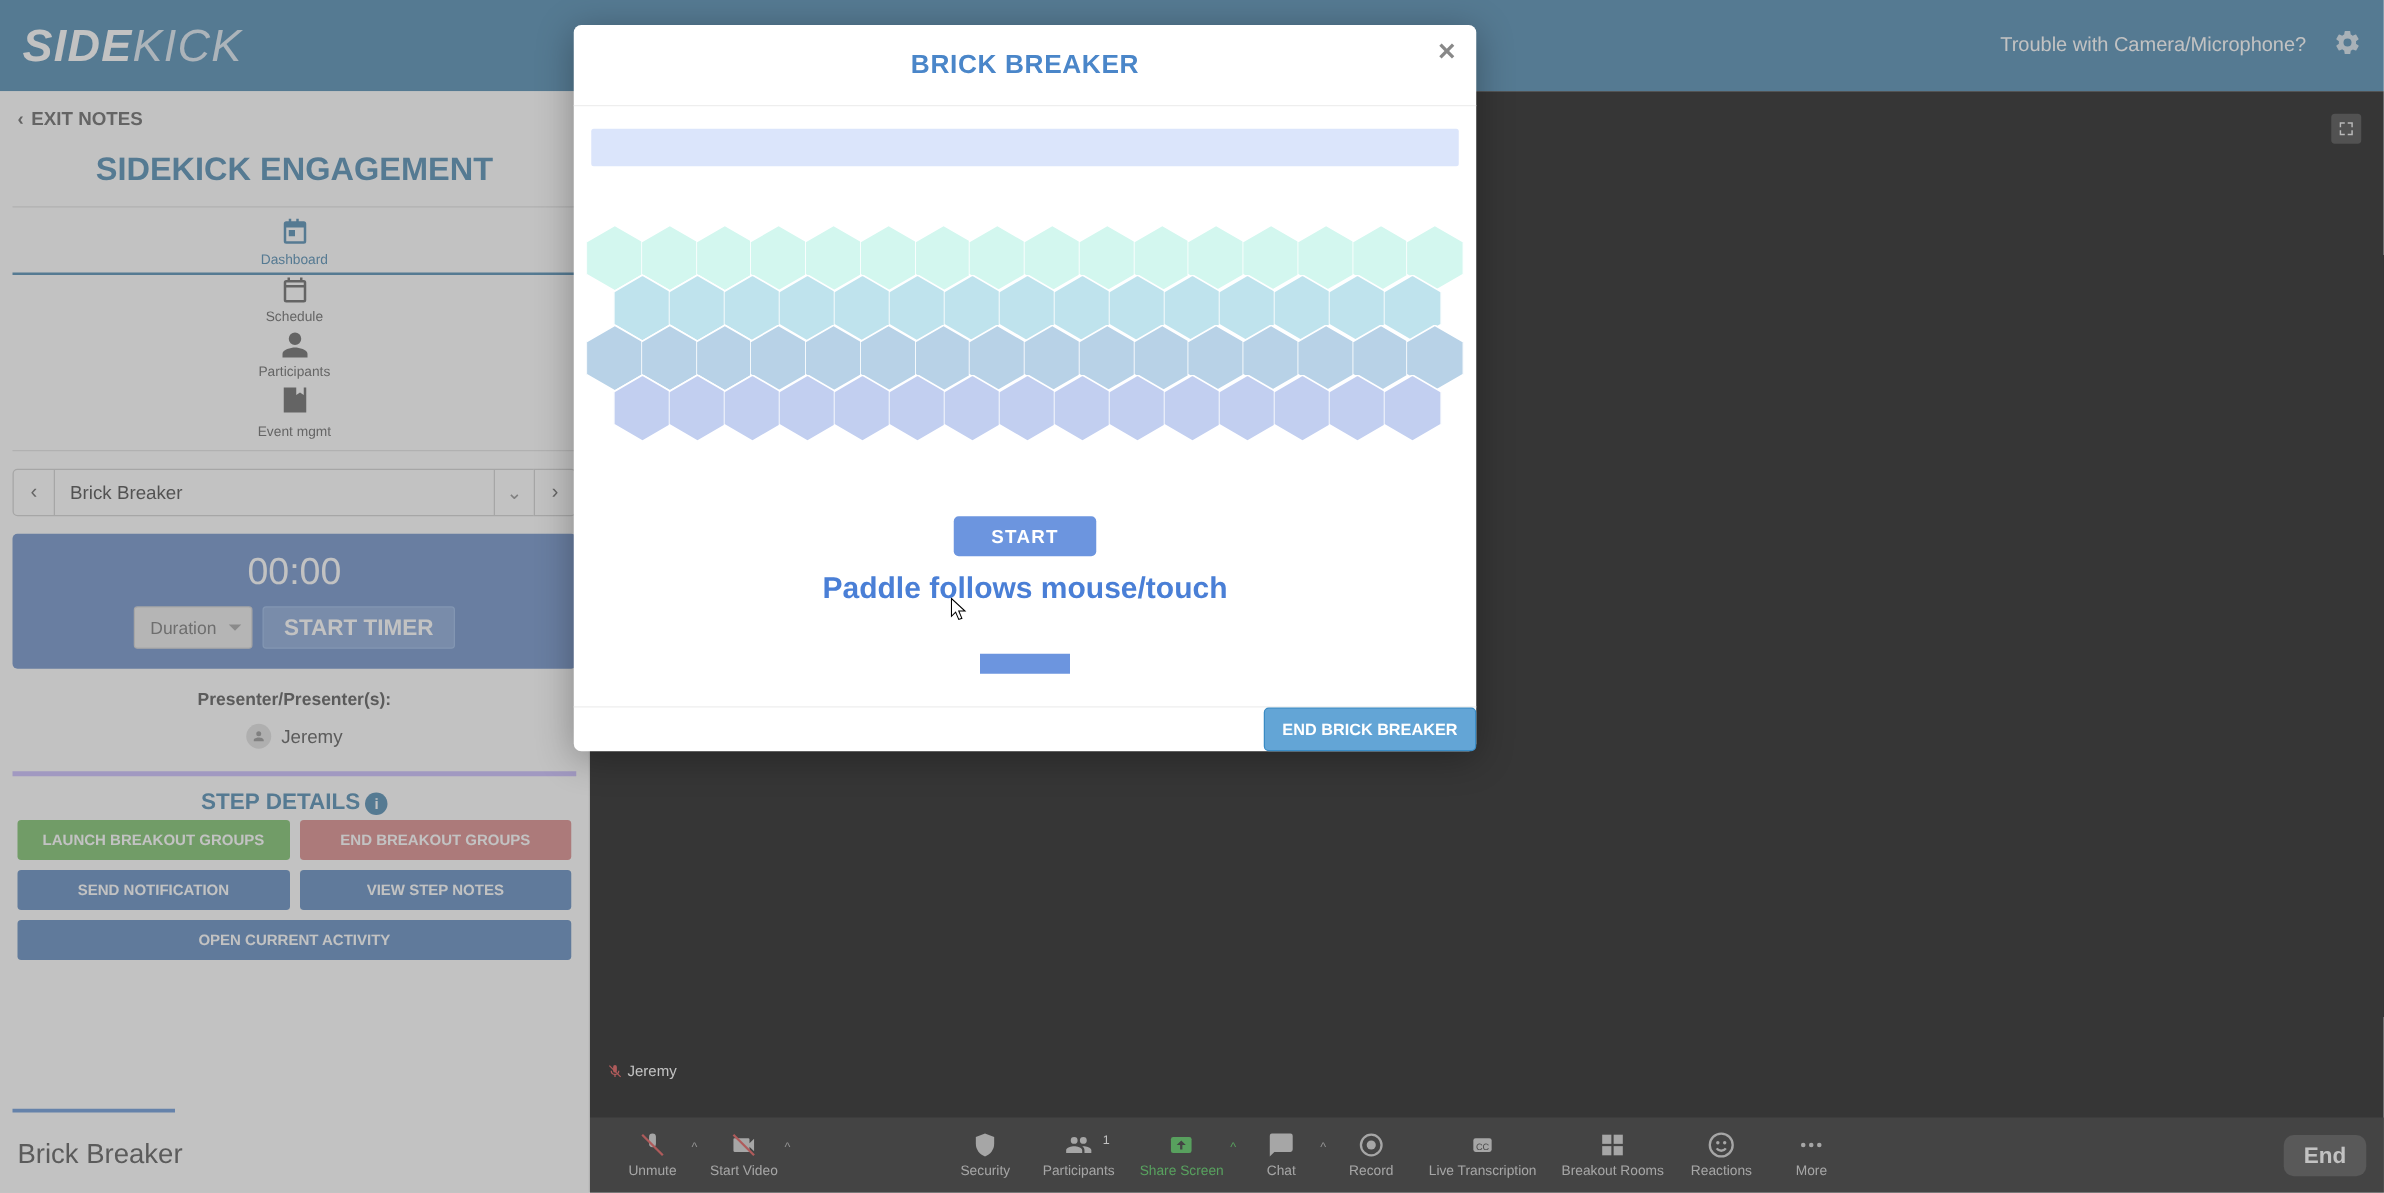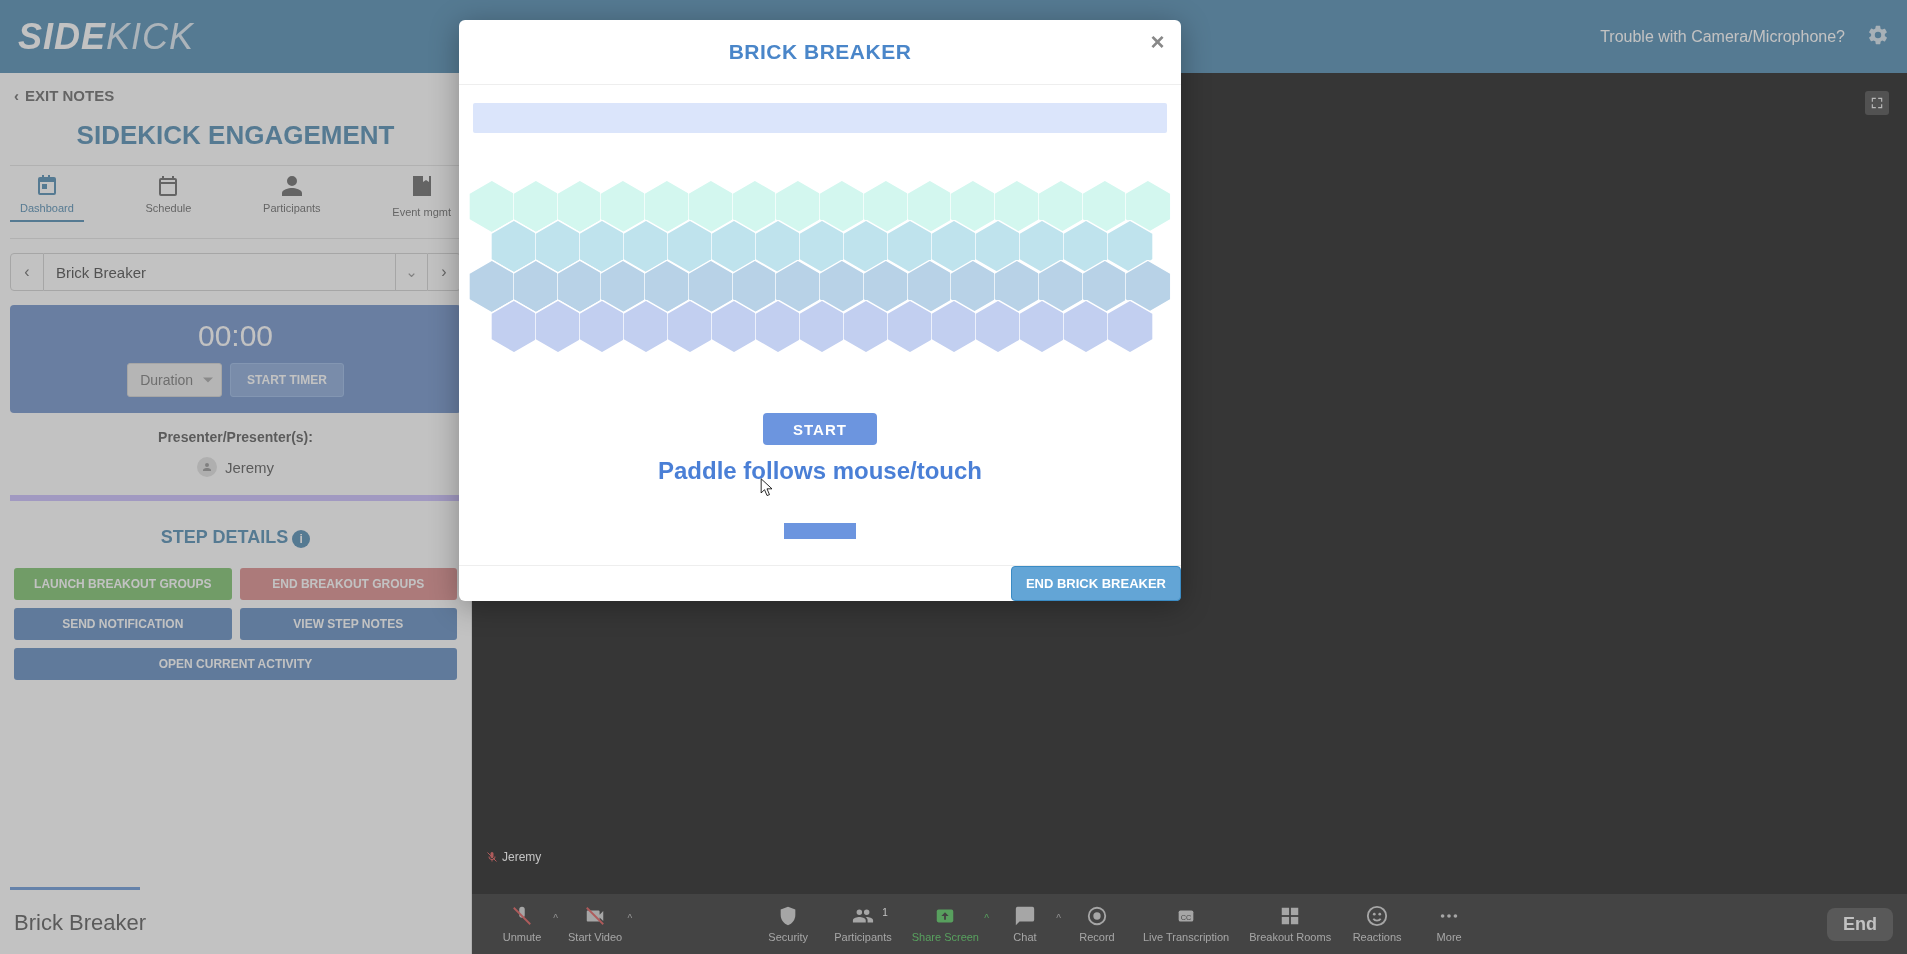--- a/index.html
+++ b/index.html
@@ -5,42 +5,42 @@
 * { box-sizing: border-box; margin: 0; padding: 0; }
 html, body { width: 1907px; height: 954px; font-family: Arial, sans-serif; overflow: hidden; background: #fff; }
 .header { height: 73px; background: #3a7ca8; display: flex; align-items: center; padding: 0 18px; color: #fff; }
 .logo { font-size: 36px; font-weight: 700; font-style: italic; letter-spacing: 1px; }
 .logo .thin { font-weight: 400; color: #d8e6f0; }
 .header-right { margin-left: auto; display: flex; align-items: center; gap: 22px; font-size: 16px; }
 .main { display: flex; height: 881px; }
 .sidebar { width: 472px; background: #fff; border-right: 1px solid #e0e0e0; display: flex; flex-direction: column; padding: 12px 10px 0; }
 .exit-event { display: flex; align-items: center; gap: 6px; color: #555; font-size: 15px; font-weight: 600; margin: 2px 0 8px 4px; cursor: pointer; }
 .event-title { font-size: 26px; font-weight: 700; color: #3a7ca8; text-align: center; padding: 8px 0 14px; }
-.tabs-row { display: flex; justify-content: space-between; border-top: 1px solid #e0e0e0; border-bottom: 1px solid #e0e0e0; padding: 8px 0 16px; }
+.tabs-row { display: flex; justify-content: center; border-top: 1px solid #e0e0e0; border-bottom: 1px solid #e0e0e0; padding: 8px 0 4px; flex-direction: column; }
 .tab { display: flex; flex-direction: column; align-items: center; gap: 4px; font-size: 11px; color: #555; cursor: pointer; padding: 0 10px 4px; }
 .tab svg { width: 24px; height: 24px; fill: #555; }
 .tab.active { color: #3a7ca8; border-bottom: 2px solid #3a7ca8; }
 .tab.active svg { fill: #3a7ca8; }
 .activity-select { display: flex; align-items: stretch; margin: 14px 0; }
 .nav-btn { width: 34px; border: 1px solid #ccc; background: #fff; display: flex; align-items: center; justify-content: center; font-size: 16px; color: #555; cursor: pointer; }
 .nav-btn:first-child { border-radius: 4px 0 0 4px; }
 .nav-btn:last-child { border-radius: 0 4px 4px 0; }
 .activity-name { flex: 1; border-top: 1px solid #ccc; border-bottom: 1px solid #ccc; height: 38px; display: flex; align-items: center; padding: 0 12px; color: #333; font-size: 15px; position: relative; }
 .activity-dd { position: absolute; right: 0; top: 0; bottom: 0; width: 32px; border-left: 1px solid #ccc; display: flex; align-items: center; justify-content: center; color: #888; }
 .timer-box { background: #5e84c4; border-radius: 4px; padding: 14px 12px 16px; color: #fff; display: flex; flex-direction: column; align-items: center; gap: 10px; }
 .timer { font-size: 30px; }
 .timer-controls { display: flex; gap: 8px; }
 .duration-btn { background: #e8e8e8; color: #666; border: 1px solid #ccc; border-radius: 3px; height: 34px; padding: 0 28px 0 12px; font-size: 14px; display: flex; align-items: center; position: relative; cursor: pointer; }
 .duration-btn::after { content: ""; position: absolute; right: 8px; top: 50%; width: 0; height: 0; border-left: 5px solid transparent; border-right: 5px solid transparent; border-top: 5px solid #999; transform: translateY(-50%); }
-.start-timer-btn { background: #7a9dd4; color: #fff; border: 1px solid #8cb0e2; border-radius: 3px; height: 34px; padding: 0 16px; font-size: 12px; font-weight: 600; cursor: pointer; }
+.start-timer-btn { background: #7a9dd4; color: #fff; border: 1px solid #8cb0e2; border-radius: 3px; height: 34px; padding: 0 16px; font-size: 18px; font-weight: 600; cursor: pointer; }
 .org-label { text-align: center; font-size: 14px; font-weight: 600; color: #444; margin-top: 16px; }
 .org-person { display: flex; align-items: center; justify-content: center; gap: 8px; margin: 12px 0 18px; font-size: 15px; color: #444; }
 .avatar-dot { width: 20px; height: 20px; border-radius: 50%; background: #ddd; display: inline-flex; align-items: center; justify-content: center; }
 .avatar-dot svg { width: 12px; height: 12px; fill: #888; }
-.step-details-title { text-align: center; font-size: 18px; font-weight: 700; color: #3a7ca8; border-top: 6px solid #c4b5fd; padding-top: 26px; margin-bottom: 20px; }
+.step-details-title { text-align: center; font-size: 18px; font-weight: 700; color: #3a7ca8; border-top: 4px solid #c4b5fd; padding-top: 10px; margin-bottom: 4px; }
 .info-circle { display: inline-flex; width: 18px; height: 18px; border-radius: 50%; background: #3a7ca8; color: #fff; align-items: center; justify-content: center; font-size: 12px; font-weight: 700; margin-left: 4px; }
 .btn-grid { display: grid; grid-template-columns: 1fr 1fr; gap: 8px; padding: 0 4px; }
 .btn-grid button { height: 32px; border: none; border-radius: 3px; color: #fff; font-size: 12px; font-weight: 600; cursor: pointer; }
 .btn-green { background: #6cbb5a; }
 .btn-red { background: #d87d7d; }
 .btn-blue { background: #4d7db8; }
 .btn-grid .full { grid-column: 1 / -1; }
 .sidebar-footer { margin-top: auto; }
 .stepper-tab { font-size: 22px; color: #444; padding: 14px 4px 18px; }
 .stepper-tab-line { height: 3px; width: 130px; background: #578bd4; margin-bottom: 6px; }

